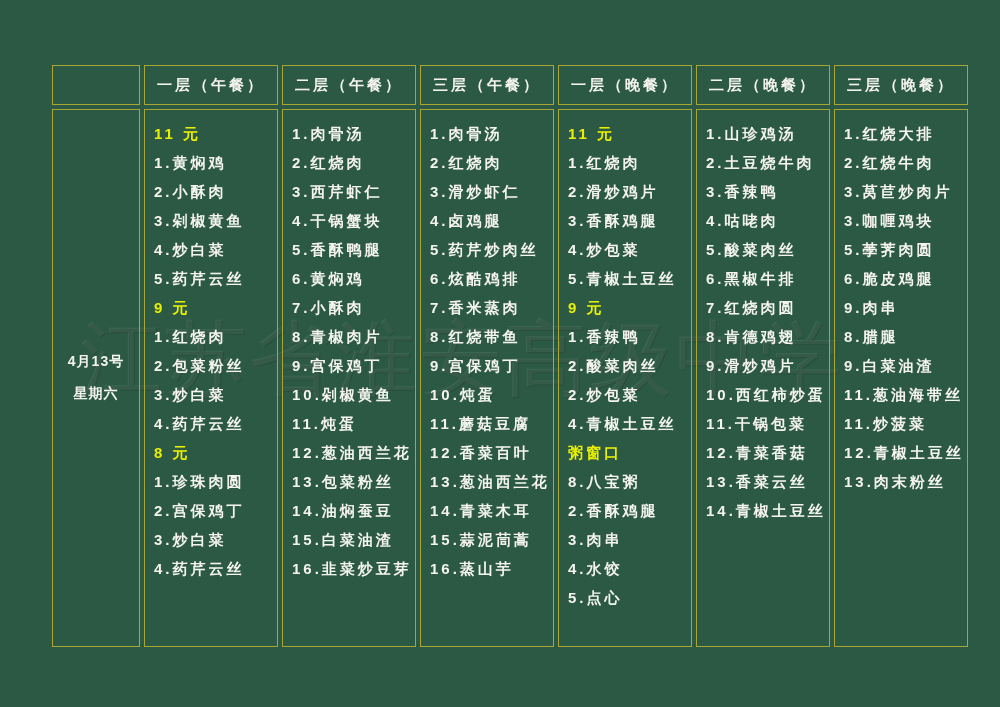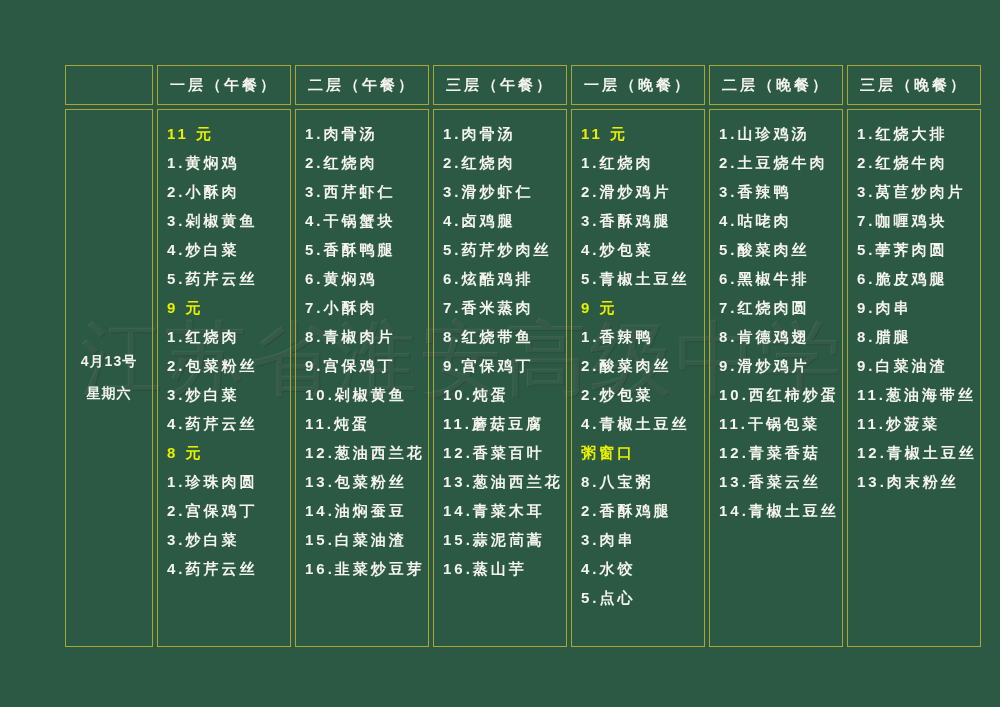--- a/index.html
+++ b/index.html
@@ -18,21 +18,21 @@
     font-weight:normal;
     letter-spacing:3px;
     white-space:nowrap;
     color:rgba(215,235,215,0.09);
     text-shadow:1px 1px 0 rgba(0,0,0,0.12);
     pointer-events:none;
     z-index:1;
   }
   table.menu{
     position:absolute;
-    left:61px;top:61px;
+    left:48px;top:61px;
     border-collapse:separate;
     border-spacing:4px;
     z-index:2;
   }
   .menu th,.menu td{
     border:1px solid #a9a733;
     background:transparent;
     padding:14px;
   }
   .menu th{
@@ -183,21 +183,21 @@
             <div class="item">10.西红柿炒蛋</div>
             <div class="item">11.干锅包菜</div>
             <div class="item">12.青菜香菇</div>
             <div class="item">13.香菜云丝</div>
             <div class="item">14.青椒土豆丝</div>
           </td>
         <td class="menu-cell">
             <div class="item">1.红烧大排</div>
             <div class="item">2.红烧牛肉</div>
             <div class="item">3.莴苣炒肉片</div>
-            <div class="item">7.咖喱鸡块</div>
+            <div class="item">3.咖喱鸡块</div>
             <div class="item">5.荸荠肉圆</div>
             <div class="item">6.脆皮鸡腿</div>
             <div class="item">9.肉串</div>
             <div class="item">8.腊腿</div>
             <div class="item">9.白菜油渣</div>
             <div class="item">11.葱油海带丝</div>
             <div class="item">11.炒菠菜</div>
             <div class="item">12.青椒土豆丝</div>
             <div class="item">13.肉末粉丝</div>
           </td>

